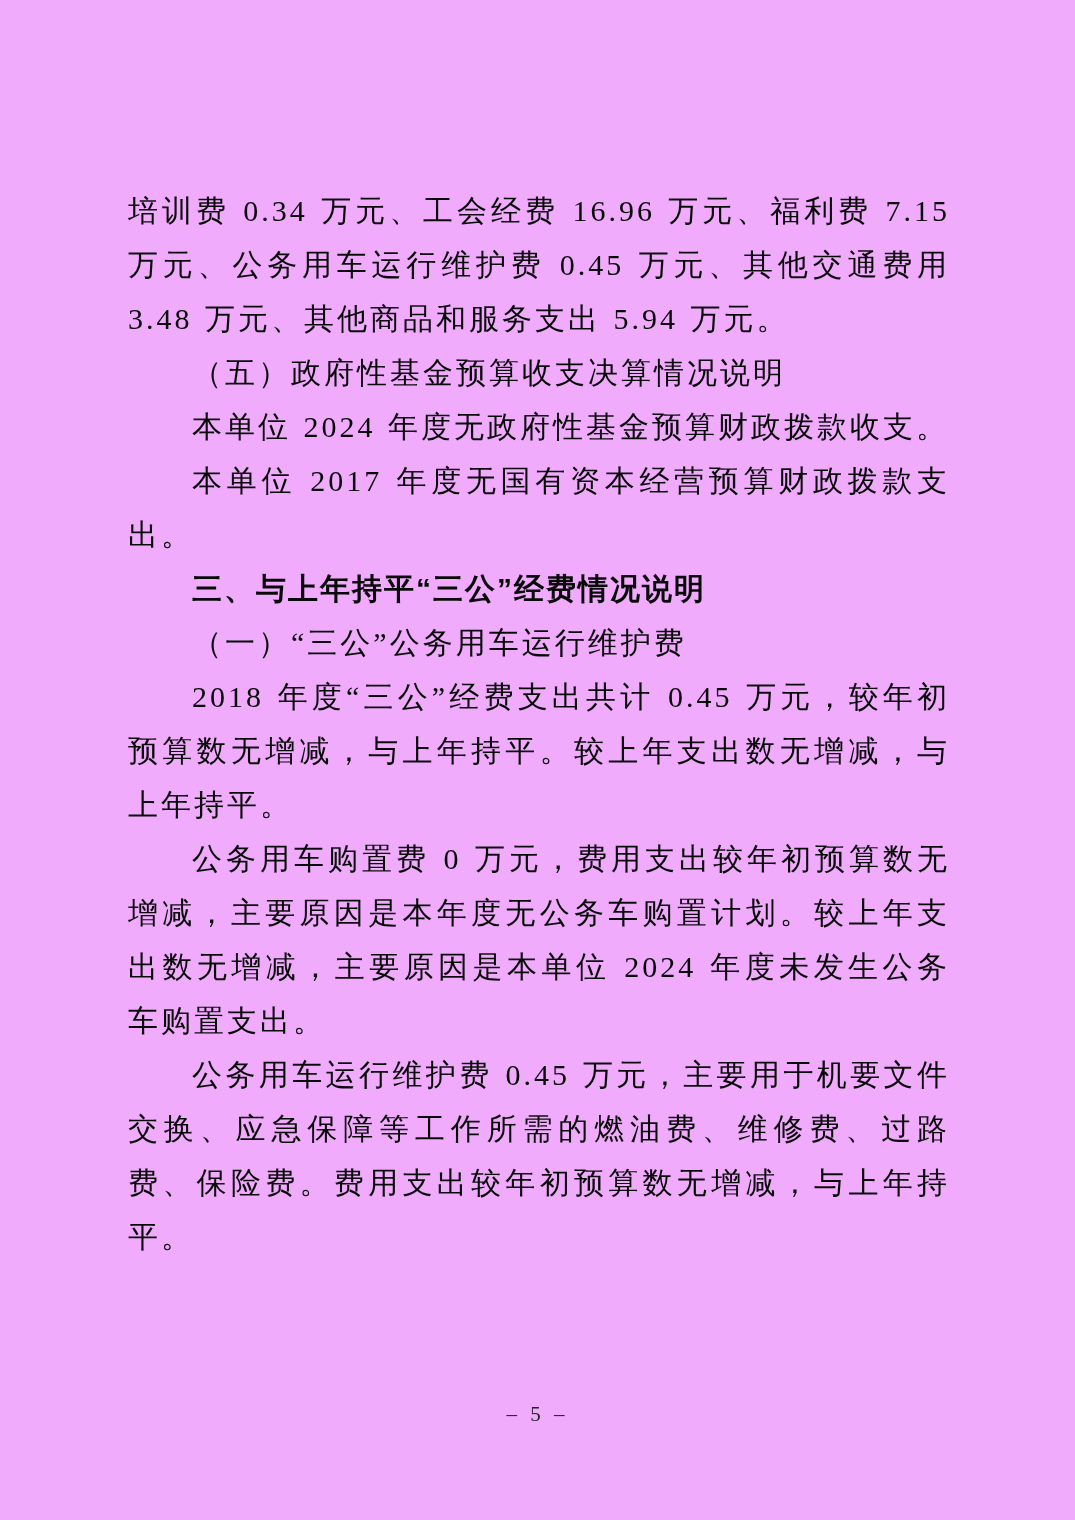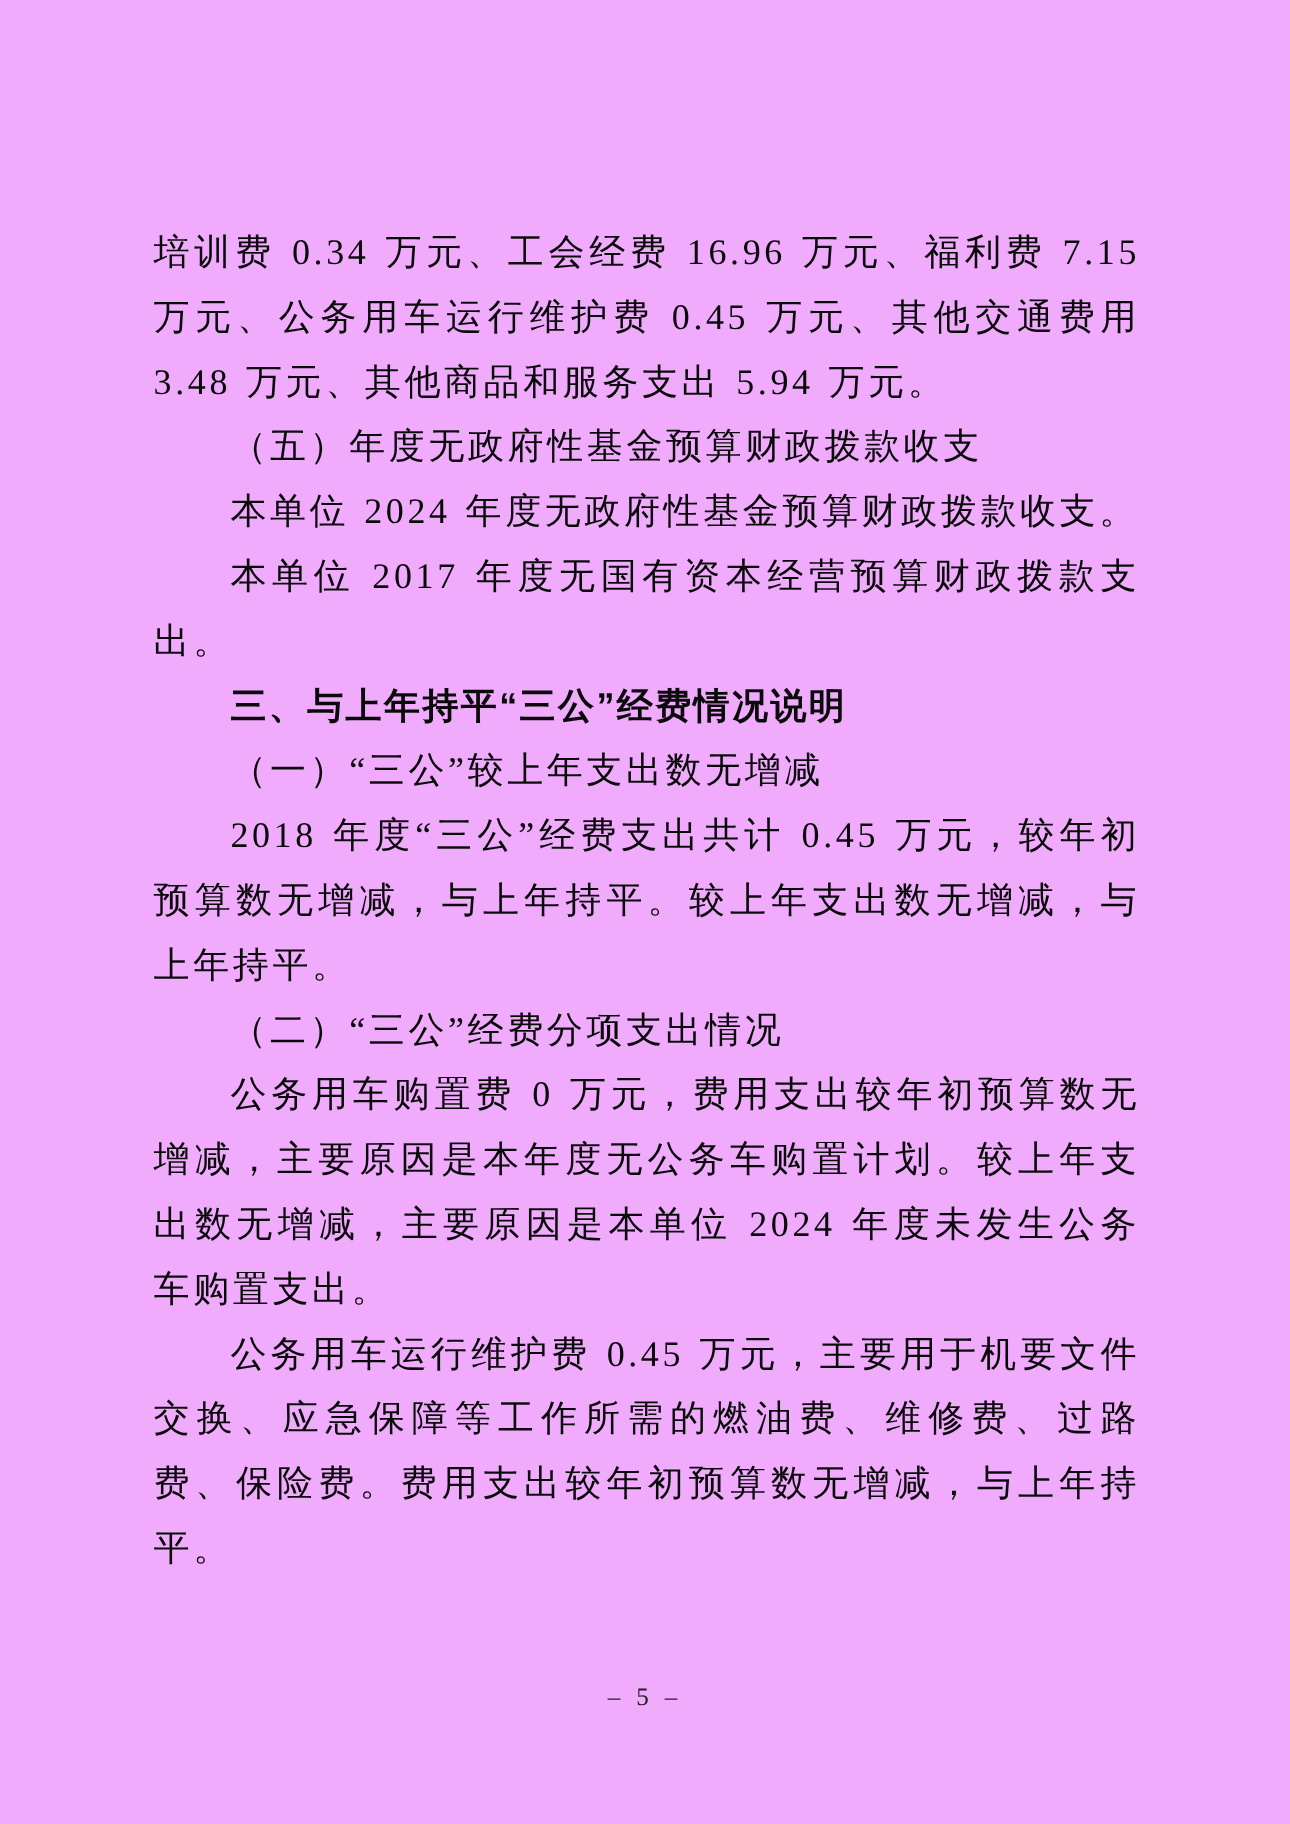--- a/index.html
+++ b/index.html
@@ -49,25 +49,24 @@
     letter-spacing: 4px;
     color: #222222;
   }
 </style>
 </head>
 <body>
 
 <div class="sheet">
   <div class="content">
     <p class="para">培训费 0.34 万元、工会经费 16.96 万元、福利费 7.15 万元、公务用车运行维护费 0.45 万元、其他交通费用 3.48 万元、其他商品和服务支出 5.94 万元。</p>
-    <p class="para indent">（五）年度无政府性基金预算财政拨款收支</p>
+    <p class="para indent">（五）政府性基金预算收支决算情况说明</p>
     <p class="para indent">本单位 2024 年度无政府性基金预算财政拨款收支。</p>
     <p class="para indent">本单位 2017 年度无国有资本经营预算财政拨款支出。</p>
     <p class="para indent heading-bold">三、与上年持平“三公”经费情况说明</p>
-    <p class="para indent">（一）“三公”较上年支出数无增减</p>
+    <p class="para indent">（一）“三公”公务用车运行维护费</p>
     <p class="para indent">2018 年度“三公”经费支出共计 0.45 万元，较年初预算数无增减，与上年持平。较上年支出数无增减，与上年持平。</p>
-    <p class="para indent">（二）“三公”经费分项支出情况</p>
     <p class="para indent">公务用车购置费 0 万元，费用支出较年初预算数无增减，主要原因是本年度无公务车购置计划。较上年支出数无增减，主要原因是本单位 2024 年度未发生公务车购置支出。</p>
     <p class="para indent">公务用车运行维护费 0.45 万元，主要用于机要文件交换、应急保障等工作所需的燃油费、维修费、过路费、保险费。费用支出较年初预算数无增减，与上年持平。</p>
   </div>
 
   <div class="footer">– 5 –</div>
 </div>
 
 </body></html>

